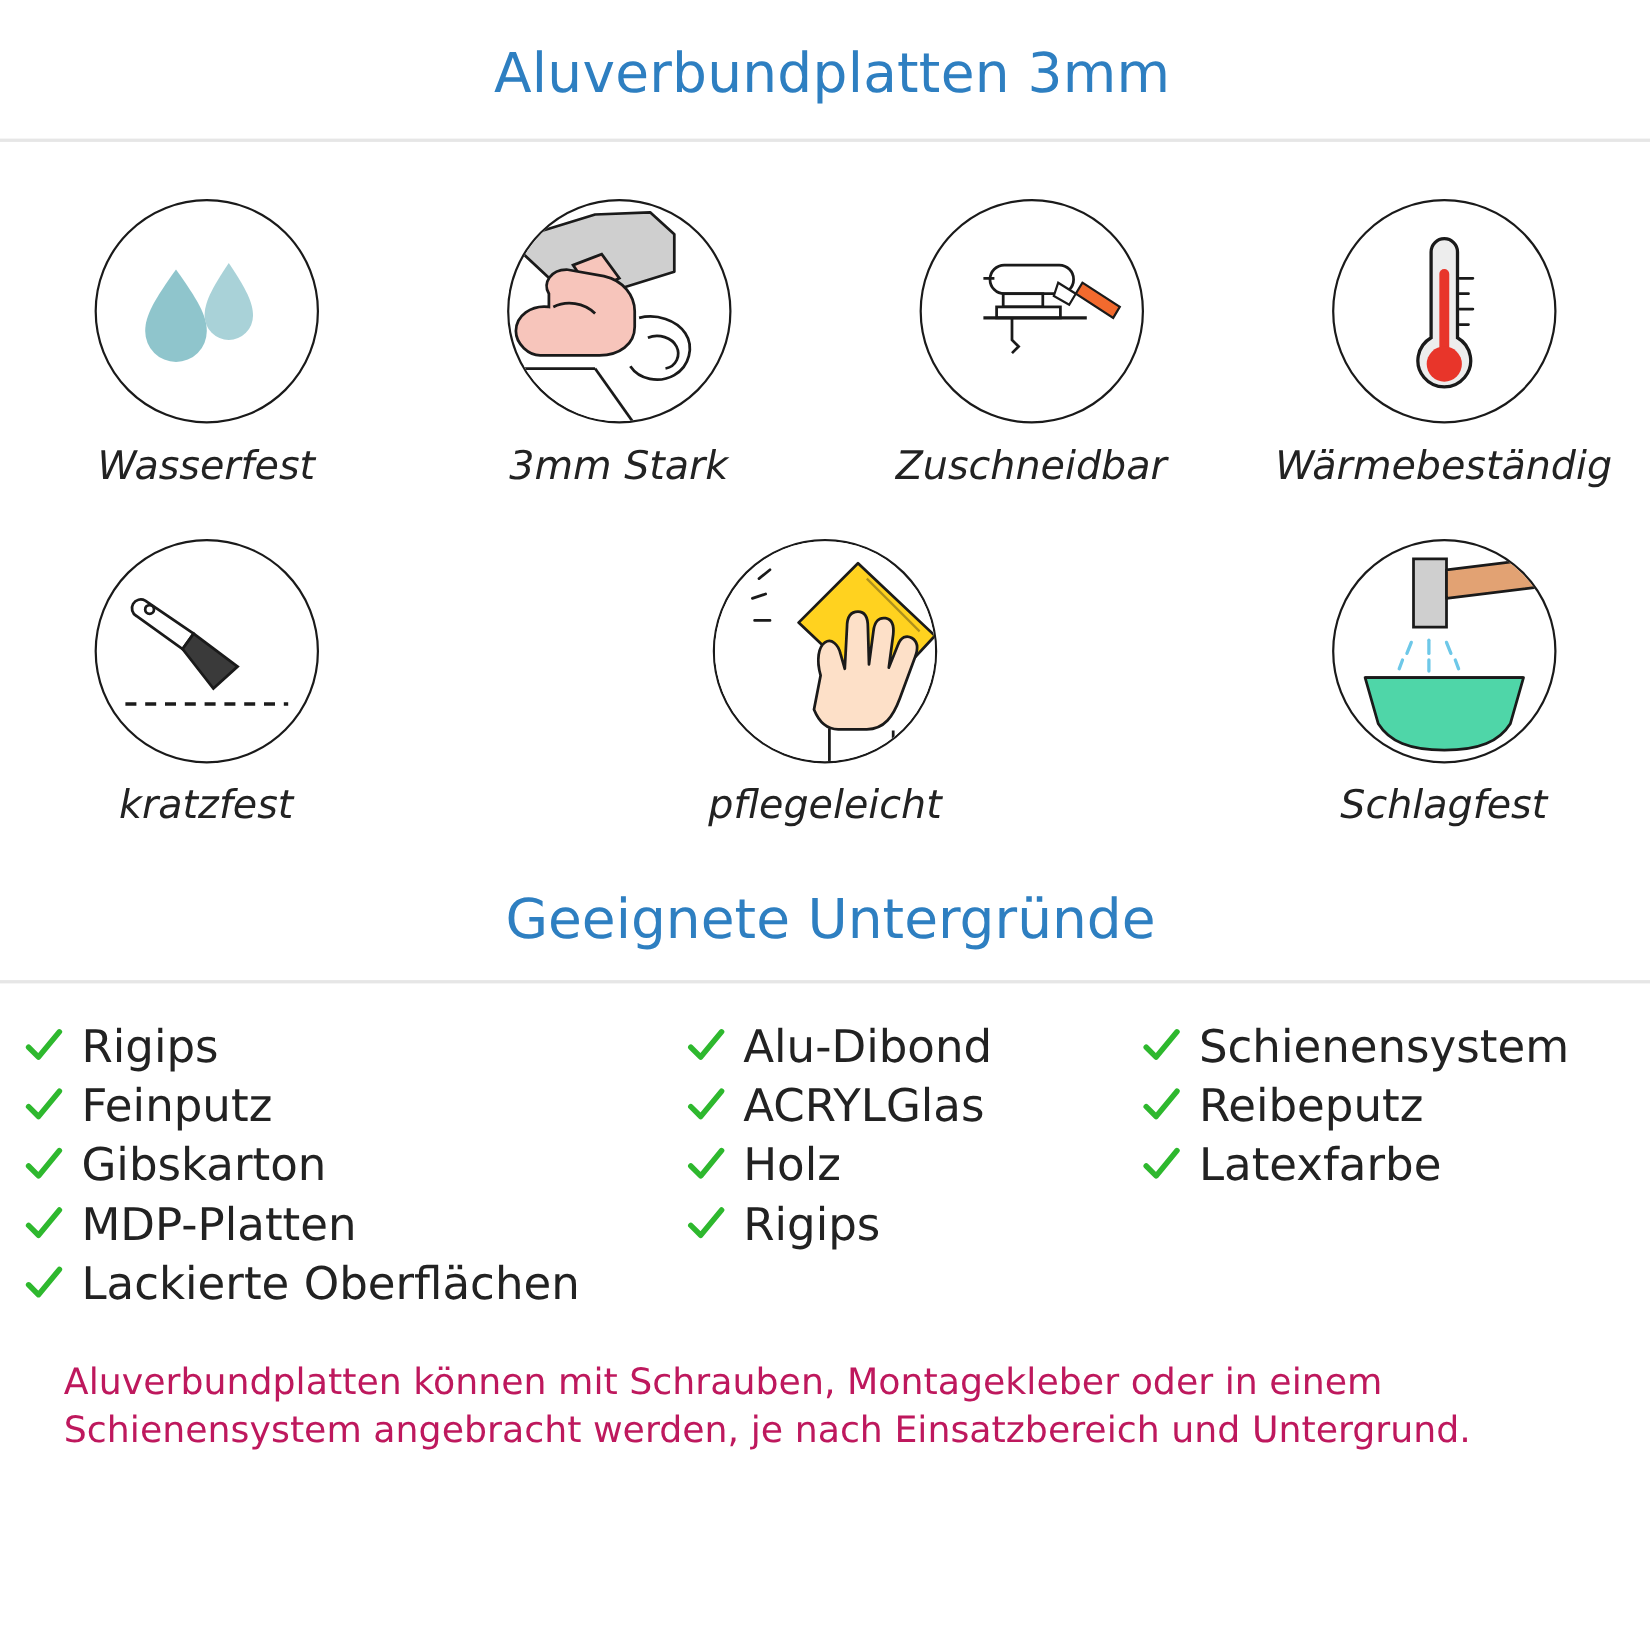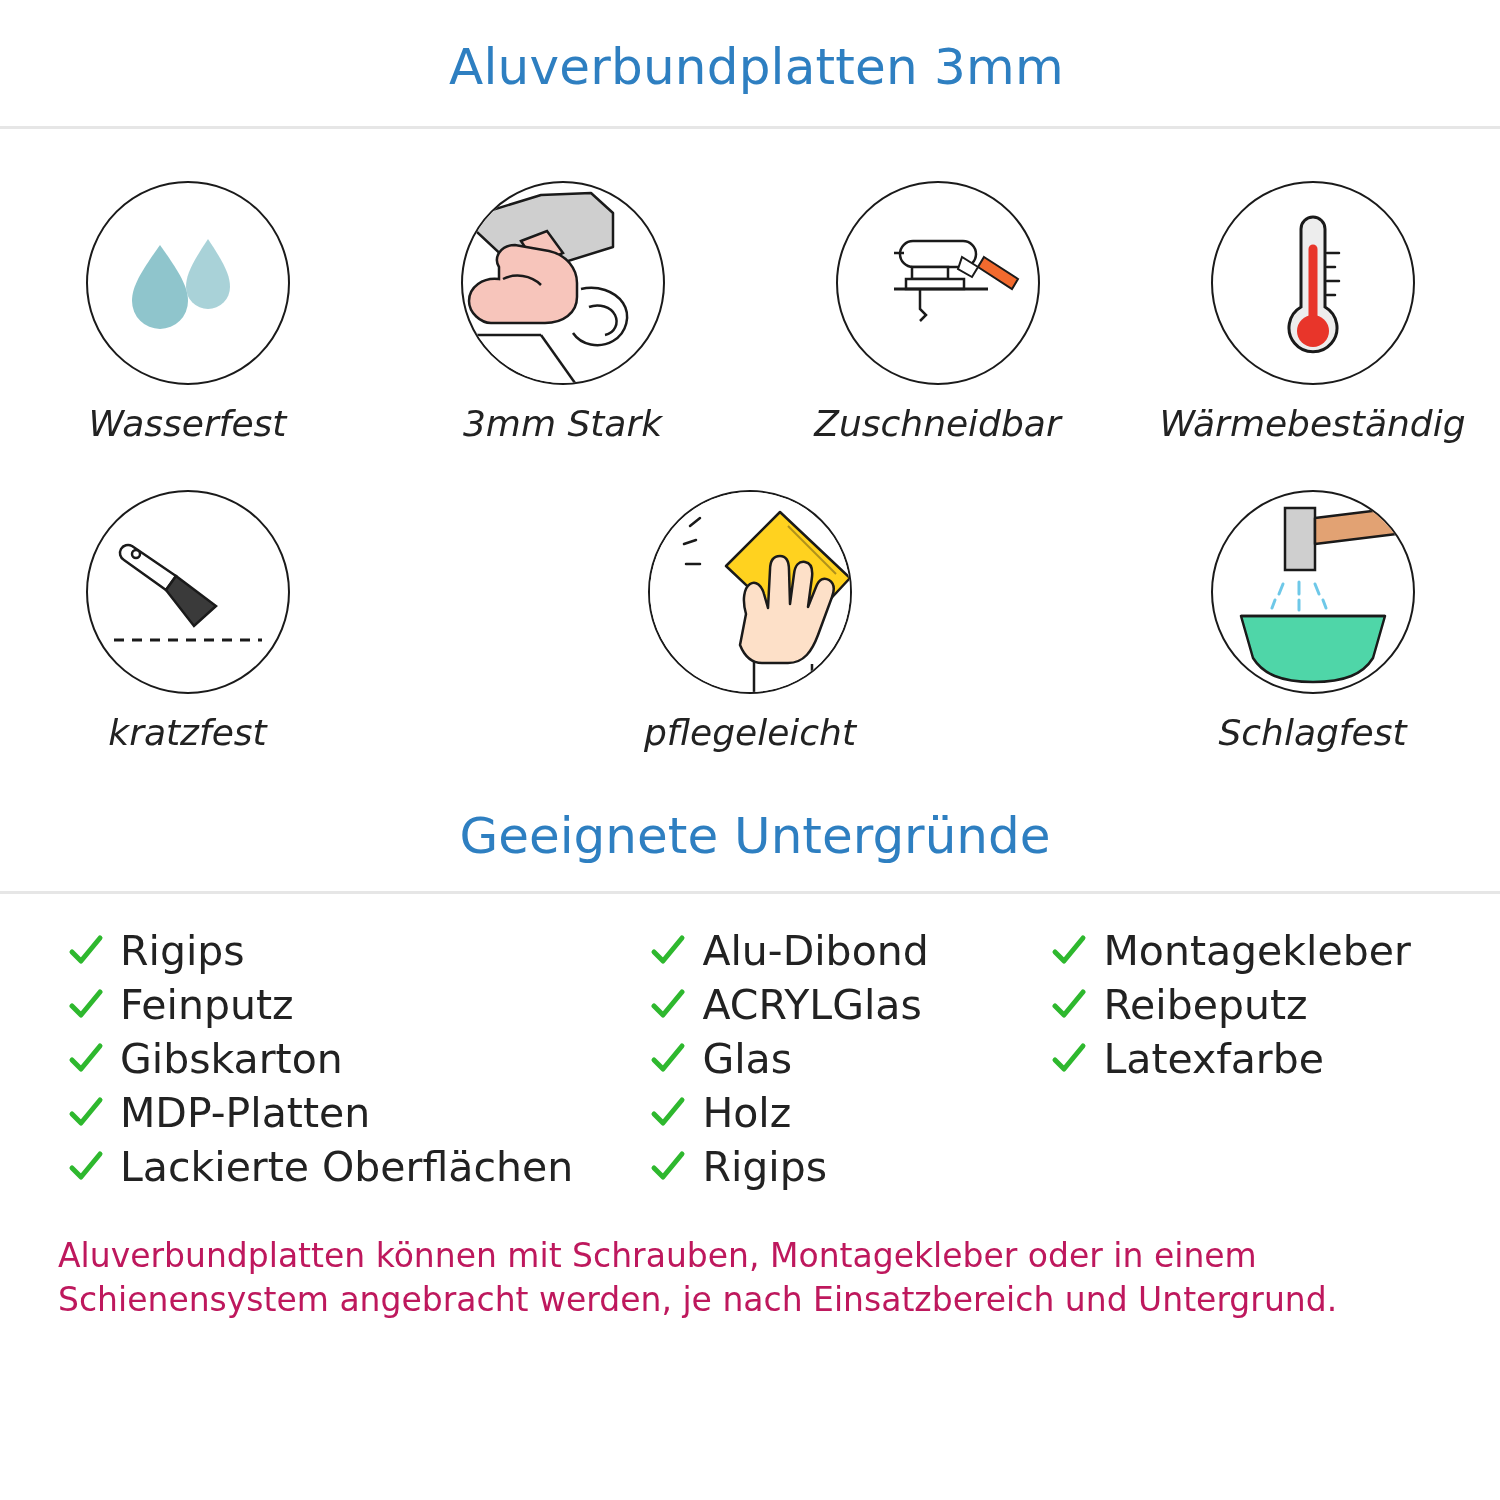--- a/index.html
+++ b/index.html
@@ -83,21 +83,20 @@
   }
   .sub-rule {
     height: 3px;
     background: #e6e6e6;
     width: 100%;
   }
   .cols {
     display: flex;
     padding: 30px 40px 0 20px;
     box-sizing: border-box;
-    margin-left: 46px;
   }
   .col { display: flex; flex-direction: column; }
   .col.c1 { width: 610px; }
   .col.c2 { width: 420px; }
   .col.c3 { width: 430px; }
   .item {
     display: flex;
     align-items: center;
     height: 54px;
   }
@@ -307,48 +306,40 @@
             </svg>
           </span>
         <span class="item-label">ACRYLGlas</span>
       </div>
       <div class="item">
         <span class="check">
             <svg viewBox="0 0 40 40">
               <path d="M6 21 L15 30 L34 7" fill="none" stroke="#2eb82e" stroke-width="5" stroke-linecap="round" stroke-linejoin="round"></path>
             </svg>
           </span>
-        <span class="item-label">Glas</span>
-      </div>
-      <div class="item">
-        <span class="check">
-            <svg viewBox="0 0 40 40">
-              <path d="M6 21 L15 30 L34 7" fill="none" stroke="#2eb82e" stroke-width="5" stroke-linecap="round" stroke-linejoin="round"></path>
-            </svg>
-          </span>
         <span class="item-label">Holz</span>
       </div>
       <div class="item">
         <span class="check">
             <svg viewBox="0 0 40 40">
               <path d="M6 21 L15 30 L34 7" fill="none" stroke="#2eb82e" stroke-width="5" stroke-linecap="round" stroke-linejoin="round"></path>
             </svg>
           </span>
         <span class="item-label">Rigips</span>
       </div>
     </div>
 
     <div class="col c3">
       <div class="item">
         <span class="check">
             <svg viewBox="0 0 40 40">
               <path d="M6 21 L15 30 L34 7" fill="none" stroke="#2eb82e" stroke-width="5" stroke-linecap="round" stroke-linejoin="round"></path>
             </svg>
           </span>
-        <span class="item-label">Montagekleber</span>
+        <span class="item-label">Schienensystem</span>
       </div>
       <div class="item">
         <span class="check">
             <svg viewBox="0 0 40 40">
               <path d="M6 21 L15 30 L34 7" fill="none" stroke="#2eb82e" stroke-width="5" stroke-linecap="round" stroke-linejoin="round"></path>
             </svg>
           </span>
         <span class="item-label">Reibeputz</span>
       </div>
       <div class="item">

